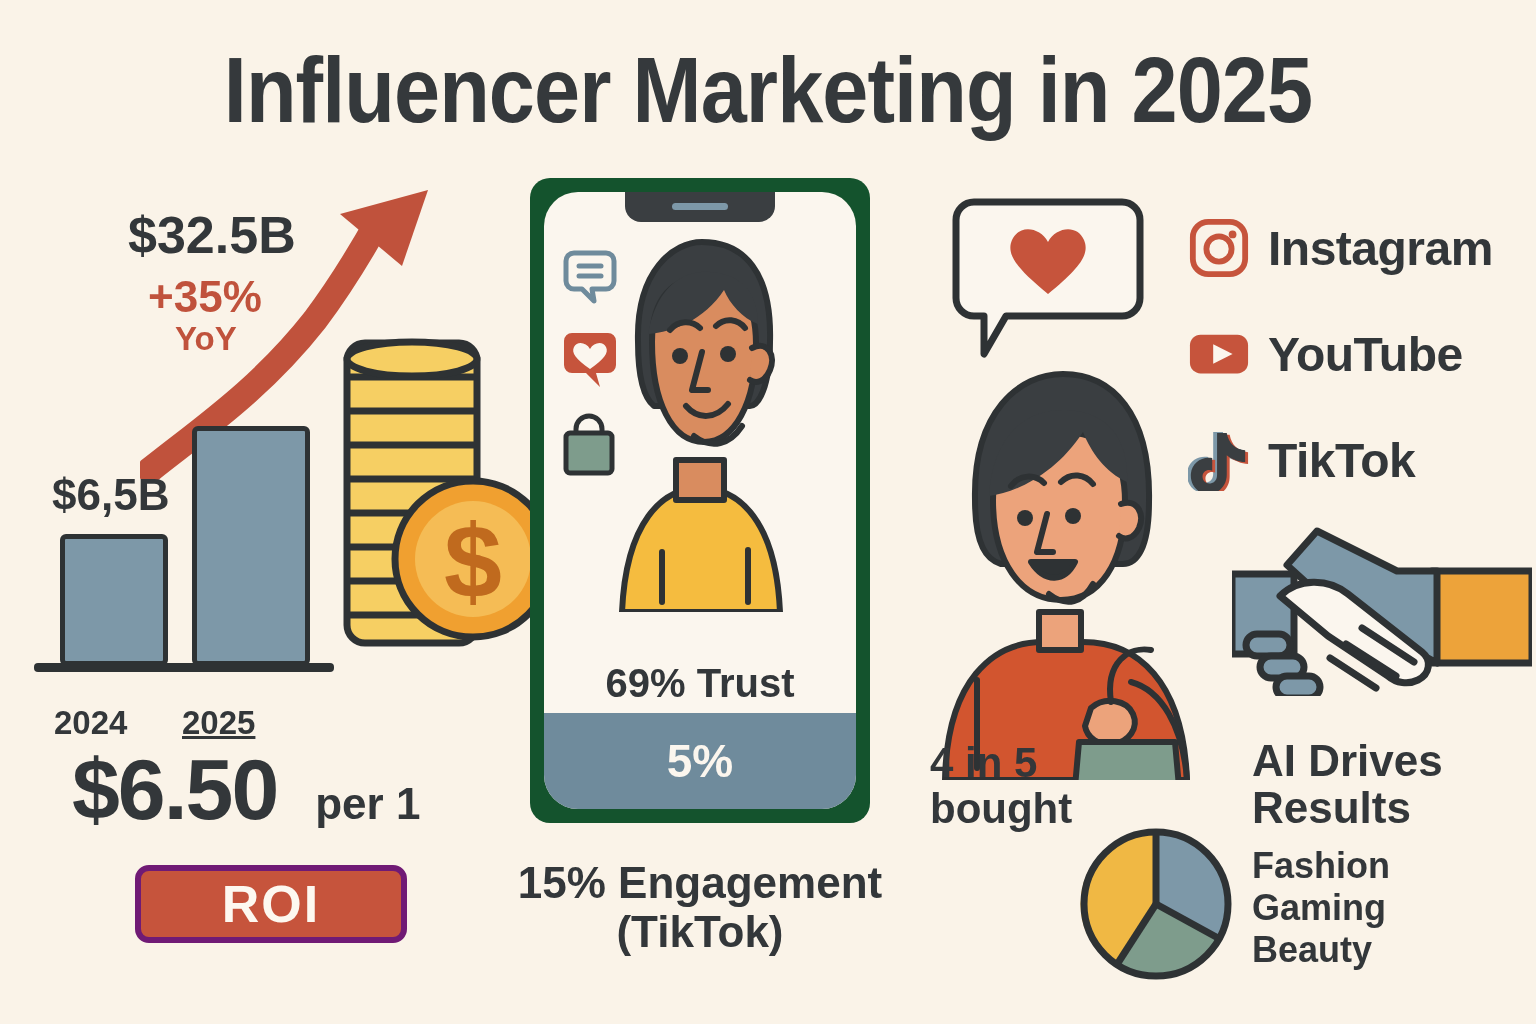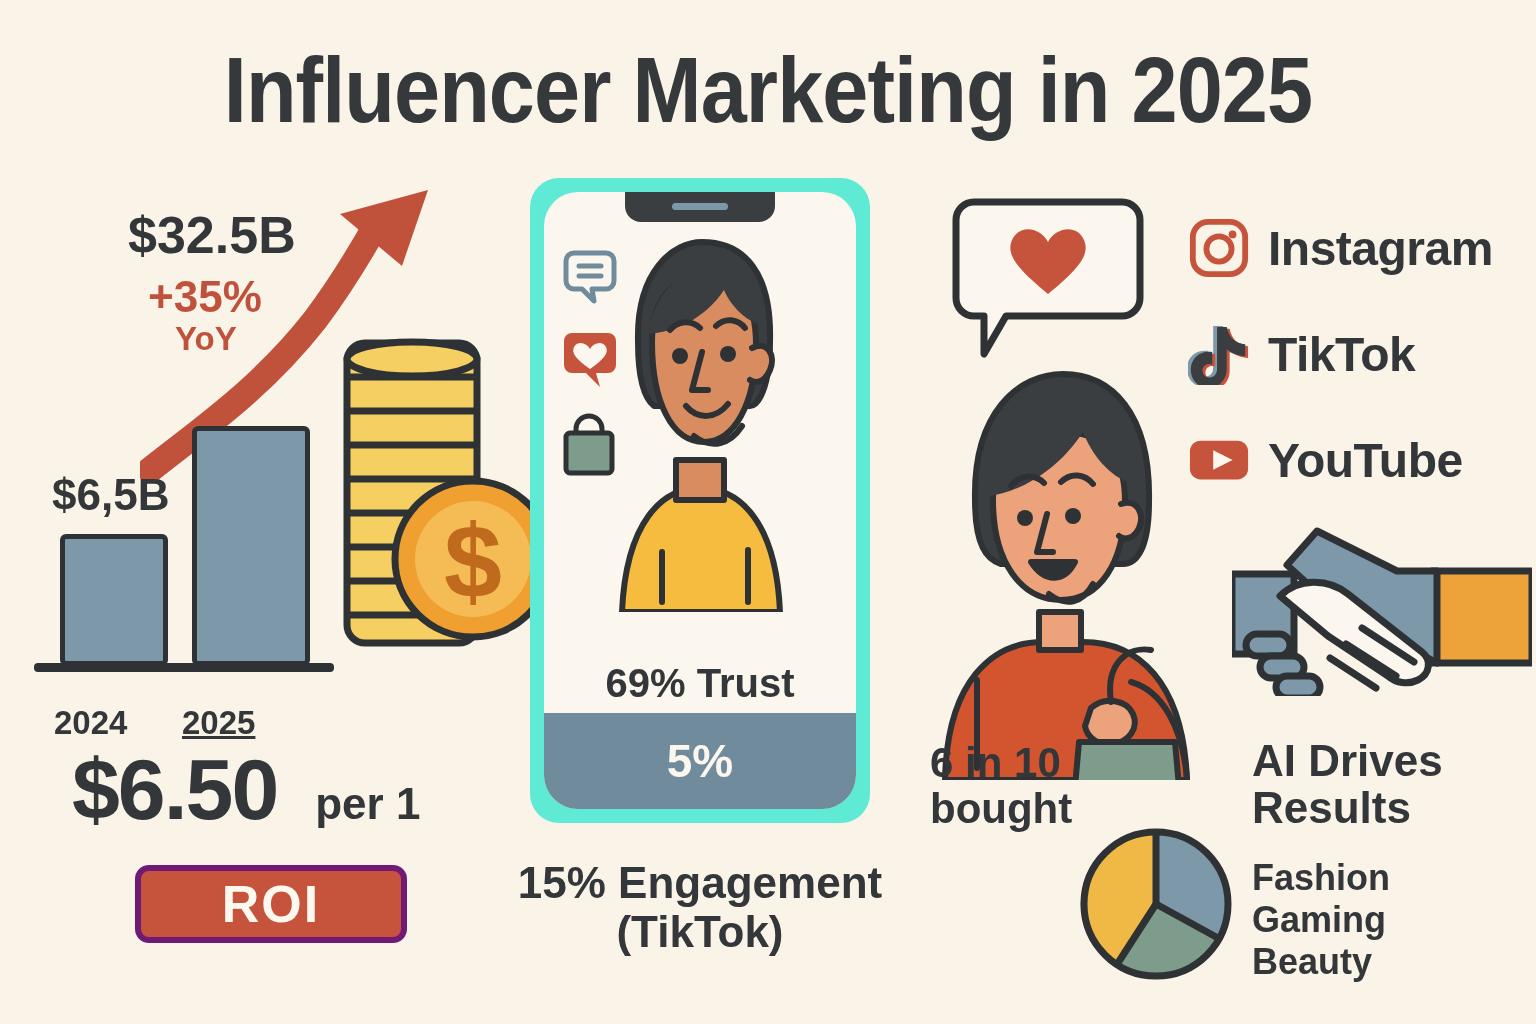--- a/index.html
+++ b/index.html
@@ -67,21 +67,21 @@
     left:135px;top:865px;width:272px;height:78px;
     background:#c6543c;border:6px solid #701a75;border-radius:14px;
     display:flex;align-items:center;justify-content:center;
     box-sizing:border-box;
   }
   #roi-btn span{color:#fdf8f0;font-size:52px;font-weight:bold;letter-spacing:2px;}
 
   
   #phone{
     left:530px;top:178px;width:340px;height:645px;
-    background:#5eead4;border-radius:29px;
+    background:#14532d;border-radius:20px;
     box-sizing:border-box;padding:14px;
   }
   #phone-screen{
     position:relative;width:100%;height:100%;
     background:#fbf6ee;border-radius:34px;overflow:hidden;
   }
   #notch{
     position:absolute;left:50%;top:0;transform:translateX(-50%);
     width:150px;height:30px;background:#3a3e41;
     border-bottom-left-radius:16px;border-bottom-right-radius:16px;
@@ -119,21 +119,21 @@
   .platform-row{display:flex;align-items:center;height:84px;margin-bottom:22px;}
   .platform-icon{width:62px;height:62px;margin-right:18px;flex:none;}
   .platform-label{font-size:48px;font-weight:bold;color:#33373a;letter-spacing:-0.5px;}
 
   
   #handshake{left:1232px;top:516px;}
 
   
   #ai-block{left:1252px;top:738px;width:270px;}
   #ai-block .ai-head{font-size:44px;font-weight:bold;color:#33373a;line-height:1.06;}
-  #ai-list{margin-top:26px;}
+  #ai-list{margin-top:14px;}
   #ai-list div{font-size:36px;font-weight:bold;color:#33373a;line-height:1.17;}
 
   
   #pie{left:1078px;top:826px;}
 </style>
 </head>
 <body>
 
 <div class="stage">
 
@@ -304,50 +304,50 @@
         <path d="M196 352 C 190 312, 214 296, 236 300" fill="none"></path>
 
         <path d="M164 392 h 96 l 10 112 h -116 z" fill="#7e9c8c"></path>
 
         <path d="M216 332 c 30 8, 52 44, 56 98" fill="none"></path>
       </g>
     </svg>
   </div>
 
   <div class="abs" id="shopper-caption">
-    <div>6 in 10</div>
+    <div>4 in 5</div>
     <div>bought</div>
   </div>
 
   <div class="abs" id="platforms">
 
     <div class="platform-row">
       <svg class="platform-icon" viewBox="0 0 64 64">
         <rect x="5" y="5" width="54" height="54" rx="16" fill="none" stroke="#c6543c" stroke-width="6"></rect>
         <circle cx="32" cy="33" r="13" fill="none" stroke="#c6543c" stroke-width="6"></circle>
         <circle cx="46" cy="18" r="4" fill="#c6543c"></circle>
       </svg>
       <span class="platform-label">Instagram</span>
     </div>
 
     <div class="platform-row">
       <svg class="platform-icon" viewBox="0 0 64 64">
+        <rect x="2" y="12" width="60" height="40" rx="11" fill="#c6543c"></rect>
+        <polygon points="26,22 26,42 46,32" fill="#fbf6ee"></polygon>
+      </svg>
+      <span class="platform-label">YouTube</span>
+    </div>
+
+    <div class="platform-row">
+      <svg class="platform-icon" viewBox="0 0 64 64">
         <path d="M40 4 c 2 11, 9 17, 19 18 v 12 c -7 0, -14 -3, -19 -7 v 20 c 0 13, -10 21, -21 20 C 9 66, 2 57, 3 46 C 4 35, 14 28, 25 30 v 13 c -5 -2, -10 1, -10 6 c 0 5, 4 8, 9 7 c 4 -1, 6 -4, 6 -9 V 4 Z" fill="#7d98a8" transform="translate(-4,-1)"></path>
         <path d="M40 4 c 2 11, 9 17, 19 18 v 12 c -7 0, -14 -3, -19 -7 v 20 c 0 13, -10 21, -21 20 C 9 66, 2 57, 3 46 C 4 35, 14 28, 25 30 v 13 c -5 -2, -10 1, -10 6 c 0 5, 4 8, 9 7 c 4 -1, 6 -4, 6 -9 V 4 Z" fill="#c6543c" transform="translate(3,2)"></path>
         <path d="M40 4 c 2 11, 9 17, 19 18 v 12 c -7 0, -14 -3, -19 -7 v 20 c 0 13, -10 21, -21 20 C 9 66, 2 57, 3 46 C 4 35, 14 28, 25 30 v 13 c -5 -2, -10 1, -10 6 c 0 5, 4 8, 9 7 c 4 -1, 6 -4, 6 -9 V 4 Z" fill="#3a3e41"></path>
       </svg>
       <span class="platform-label">TikTok</span>
-    </div>
-
-    <div class="platform-row">
-      <svg class="platform-icon" viewBox="0 0 64 64">
-        <rect x="2" y="12" width="60" height="40" rx="11" fill="#c6543c"></rect>
-        <polygon points="26,22 26,42 46,32" fill="#fbf6ee"></polygon>
-      </svg>
-      <span class="platform-label">YouTube</span>
     </div>
   </div>
 
   <div class="abs" id="handshake">
     <svg width="300" height="180" viewBox="0 0 300 180">
       <g stroke="#2e3234" stroke-width="7" stroke-linejoin="round" stroke-linecap="round">
 
         <rect x="200" y="55" width="100" height="92" fill="#eda33a"></rect>
 
         <path d="M205 55 h -40 l -80 -40 l -30 34 l 44 40 l 106 58 h 0 z" fill="#7d98a8"></path>

